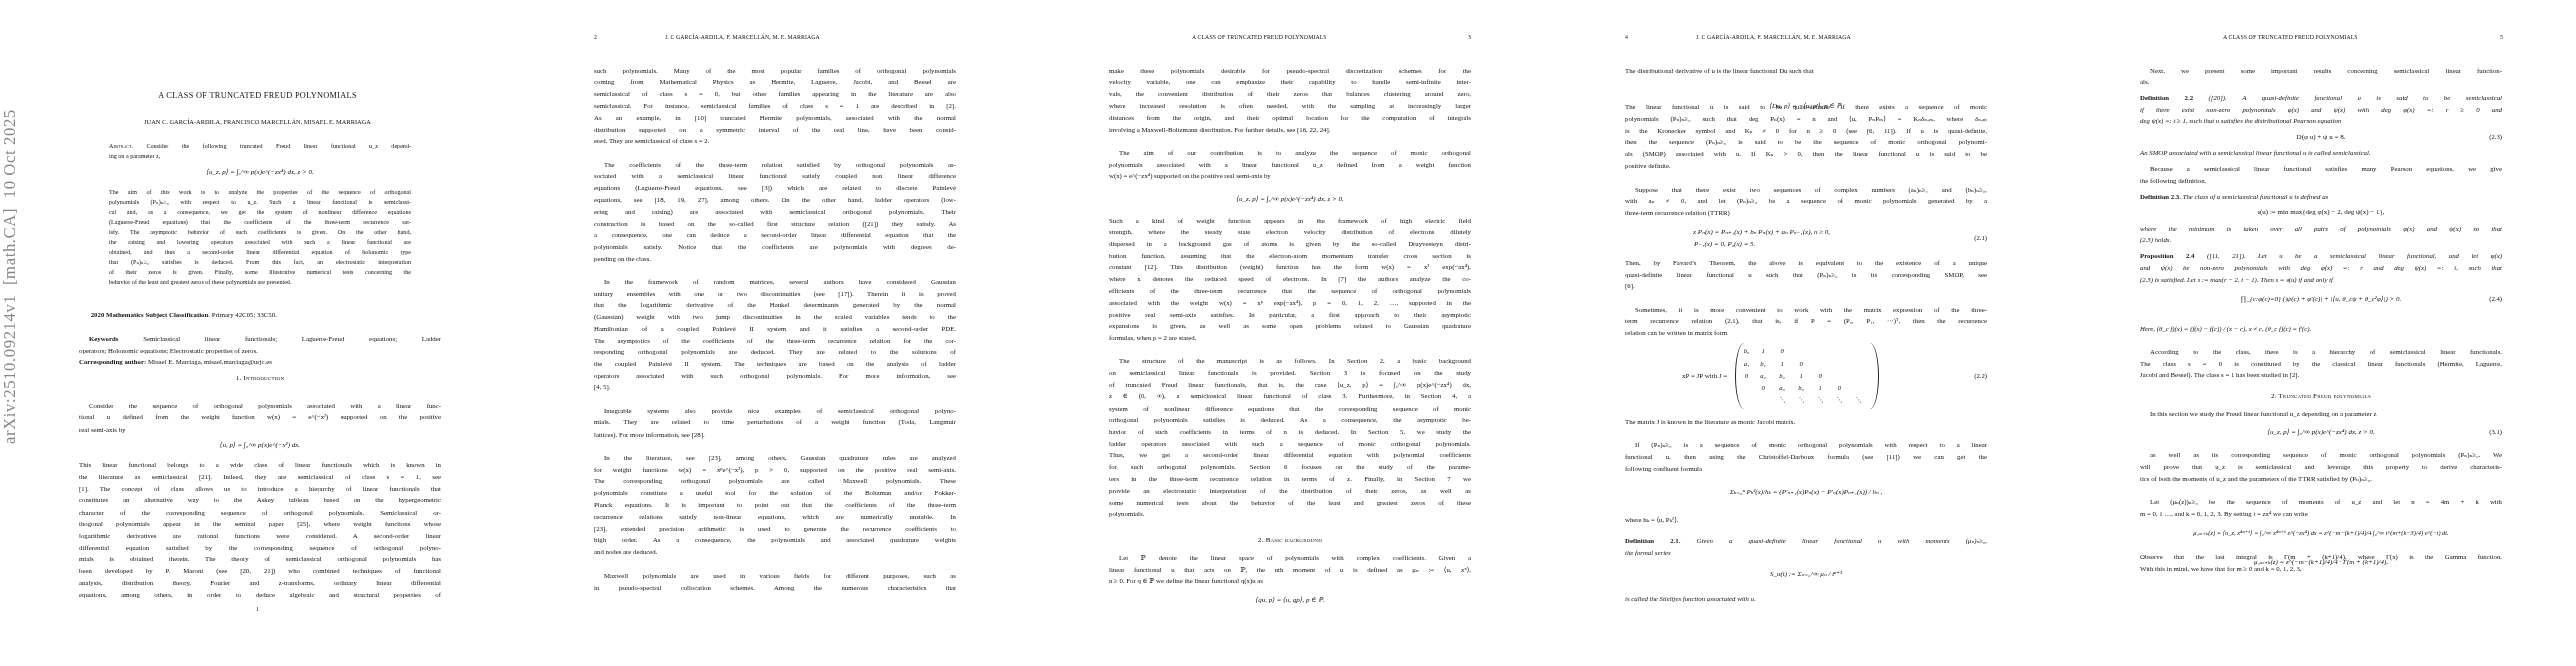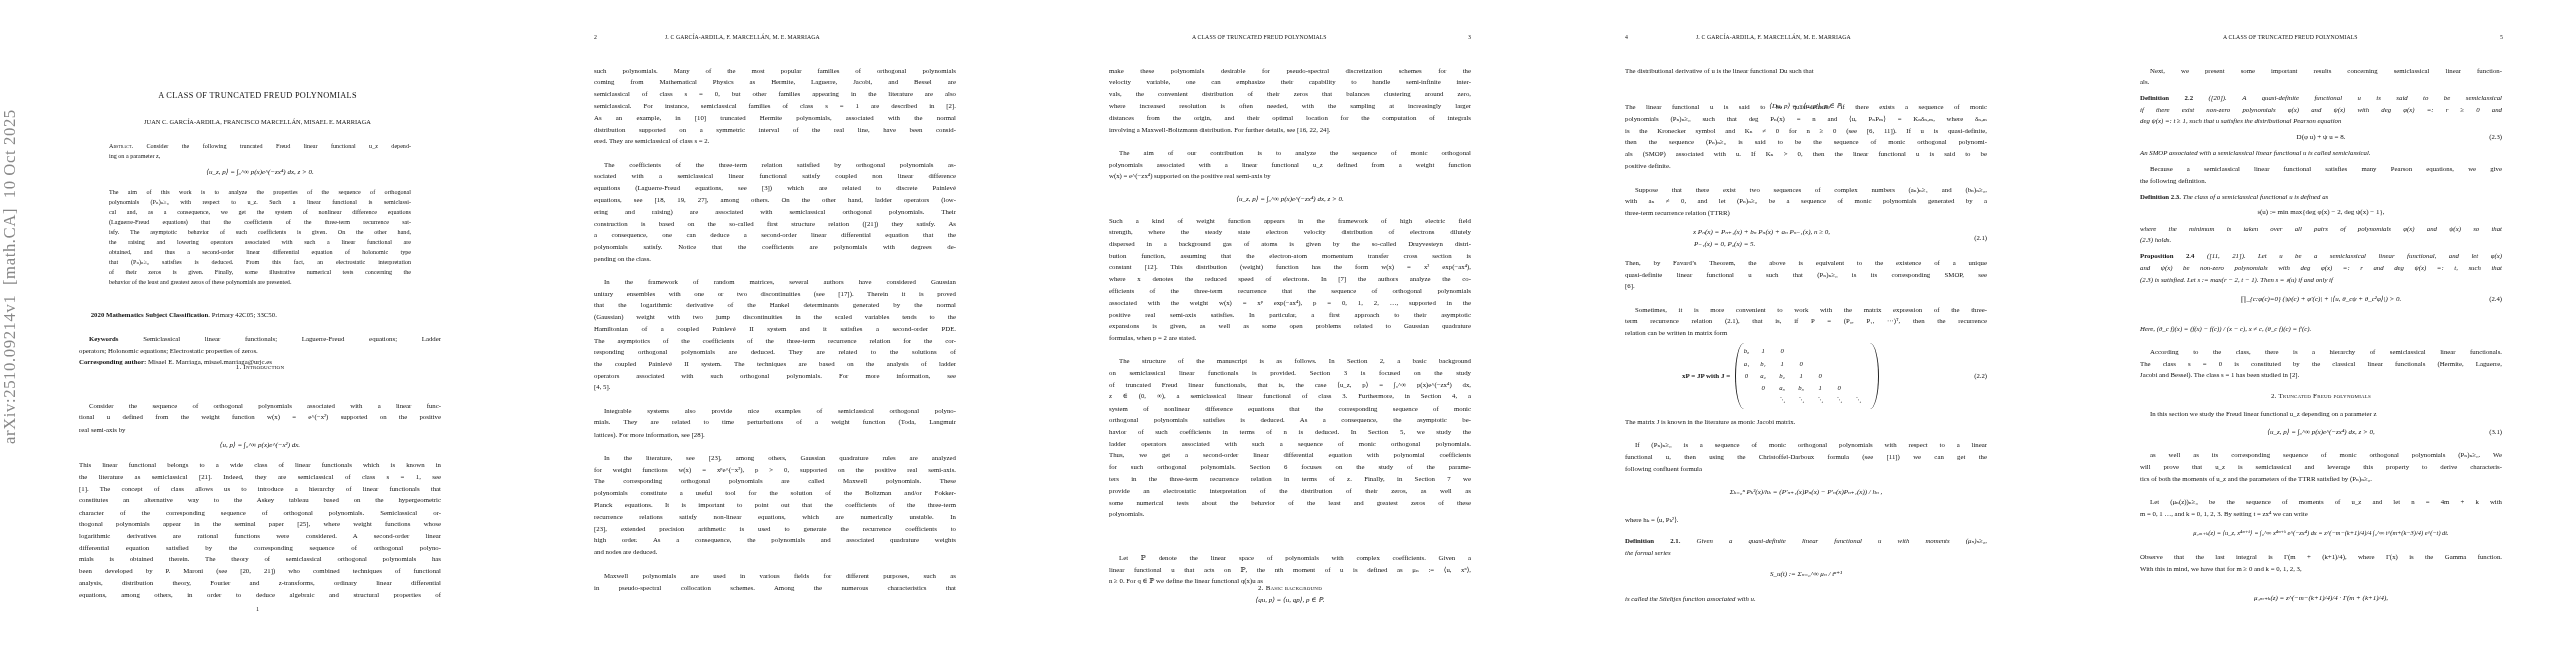--- a/index.html
+++ b/index.html
@@ -52,21 +52,21 @@
     <div class="ln" style="top:126px;">of their zeros is given. Finally, some illustrative numerical tests concerning the</div>
     <div class="ln last" style="top:136px;">behavior of the least and greatest zeros of these polynomials are presented.</div>
   </div>
 
   <div class="col" style="top:0;">
     <div class="ln last" style="top:311px;left:11.7px;"><span class="b">2020 Mathematics Subject Classification</span><span>. Primary 42C05; 33C50.</span></div>
     <div class="ln ind" style="top:335px;"><span class="b">Keywords</span><span> Semiclassical linear functionals; Laguerre-Freud equations; Ladder</span></div>
     <div class="ln last" style="top:347px;">operators; Holonomic equations; Electrostatic properties of zeros.</div>
     <div class="ln last" style="top:358px;"><span class="b">Corresponding author:</span><span> Misael E. Marriaga, misael.marriaga@urjc.es</span></div>
 
-    <div class="sec" style="top:363px;">1. Introduction</div>
+    <div class="sec" style="top:374px;">1. Introduction</div>
 
     <div class="ln ind" style="top:402px;">Consider the sequence of orthogonal polynomials associated with a linear func-</div>
     <div class="ln" style="top:413px;">tional u defined from the weight function w(x) = e^(−x²) supported on the positive</div>
     <div class="ln last" style="top:426px;">real semi-axis by</div>
     <div class="math" style="top:441px;">⟨u, p⟩ = ∫₀^∞ p(x)e^(−x²) dx.</div>
     <div class="ln" style="top:461px;">This linear functional belongs to a wide class of linear functionals which is known in</div>
     <div class="ln" style="top:473px;">the literature as semiclassical [21]. Indeed, they are semiclassical of class s = 1, see</div>
     <div class="ln" style="top:485px;">[1]. The concept of class allows us to introduce a hierarchy of linear functionals that</div>
     <div class="ln" style="top:496px;">constitutes an alternative way to the Askey tableau based on the hypergeometric</div>
     <div class="ln" style="top:509px;">character of the corresponding sequence of orthogonal polynomials. Semiclassical or-</div>
@@ -169,21 +169,21 @@
     <div class="ln" style="top:416px;">orthogonal polynomials satisfies is deduced. As a consequence, the asymptotic be-</div>
     <div class="ln" style="top:428px;">havior of such coefficients in terms of n is deduced. In Section 5, we study the</div>
     <div class="ln" style="top:440px;">ladder operators associated with such a sequence of monic orthogonal polynomials.</div>
     <div class="ln" style="top:451px;">Thus, we get a second-order linear differential equation with polynomial coefficients</div>
     <div class="ln" style="top:463px;">for such orthogonal polynomials. Section 6 focuses on the study of the parame-</div>
     <div class="ln" style="top:475px;">ters in the three-term recurrence relation in terms of z. Finally, in Section 7 we</div>
     <div class="ln" style="top:487px;">provide an electrostatic interpretation of the distribution of their zeros, as well as</div>
     <div class="ln" style="top:499px;">some numerical tests about the behavior of the least and greatest zeros of these</div>
     <div class="ln last" style="top:510px;">polynomials.</div>
 
-    <div class="sec" style="top:536px;margin-top:48px;">2. Basic background</div>
+    <div class="sec" style="top:536px;">2. Basic background</div>
 
     <div class="ln ind" style="top:554px;">Let ℙ denote the linear space of polynomials with complex coefficients. Given a</div>
     <div class="ln" style="top:566px;">linear functional u that acts on ℙ, the nth moment of u is defined as μₙ := ⟨u, xⁿ⟩,</div>
     <div class="ln last" style="top:577px;">n ≥ 0. For q ∈ ℙ we define the linear functional q(x)u as</div>
     <div class="math" style="top:595px;">⟨qu, p⟩ = ⟨u, qp⟩,    p ∈ ℙ.</div>
   </div>
 </div>
 
 <div class="page" style="left:1546px;">
   <div class="hdr" style="left:79px;top:34px;">4</div>
@@ -209,21 +209,21 @@
 
     <div class="ln" style="top:259px;">Then, by Favard’s Theorem, the above is equivalent to the existence of a unique</div>
     <div class="ln" style="top:271px;">quasi-definite linear functional u such that (Pₙ)ₙ≥₀ is its corresponding SMOP, see</div>
     <div class="ln last" style="top:282px;">[6].</div>
 
     <div class="ln ind" style="top:306px;">Sometimes, it is more convenient to work with the matrix expression of the three-</div>
     <div class="ln" style="top:317px;">term recurrence relation (2.1), that is, if P = (P₀, P₁, ⋯)ᵀ, then the recurrence</div>
     <div class="ln last" style="top:329px;">relation can be written in matrix form</div>
 
     <div style="position:absolute;top:343px;left:0;width:362px;height:67px;">
-      <div class="math" style="top:29px;left:57px;width:auto;font-style:normal;font-weight:bold;">xP = JP   with   J =</div>
+      <div class="math" style="top:29px;left:57px;width:auto;font-style:normal;font-weight:normal;">xP = JP   with   J =</div>
       <div class="matrix">
         <div class="mcell" style="left:4.4px;top:4.4px;">b₀</div>
         <div class="mcell" style="left:21px;top:4.4px;">1</div>
         <div class="mcell" style="left:40px;top:4.4px;">0</div>
         <div class="mcell" style="left:4.4px;top:16.7px;">a₁</div>
         <div class="mcell" style="left:21px;top:16.7px;">b₁</div>
         <div class="mcell" style="left:40px;top:16.7px;">1</div>
         <div class="mcell" style="left:59px;top:16.7px;">0</div>
         <div class="mcell" style="left:4.4px;top:29px;">0</div>
         <div class="mcell" style="left:21px;top:29px;">a₂</div>
@@ -301,16 +301,16 @@
     <div class="ln ind" style="top:451px;">as well as its corresponding sequence of monic orthogonal polynomials (Pₙ)ₙ≥₀. We</div>
     <div class="ln" style="top:463px;">will prove that u_z is semiclassical and leverage this property to derive characteris-</div>
     <div class="ln last" style="top:475px;">tics of both the moments of u_z and the parameters of the TTRR satisfied by (Pₙ)ₙ≥₀.</div>
 
     <div class="ln ind" style="top:498px;">Let (μₙ(z))ₙ≥₀ be the sequence of moments of u_z and let n = 4m + k with</div>
     <div class="ln last" style="top:510px;">m = 0, 1 …, and k = 0, 1, 2, 3. By setting t = zx⁴ we can write</div>
     <div class="math" style="top:529px;font-size:6.4px;">μ₄ₘ₊ₖ(z) = ⟨u_z, x⁴ᵐ⁺ᵏ⟩ = ∫₀^∞ x⁴ᵐ⁺ᵏ e^(−zx⁴) dx = z^(−m−(k+1)/4)/4 ∫₀^∞ t^(m+(k−3)/4) e^(−t) dt.</div>
 
     <div class="ln" style="top:553px;">Observe that the last integral is Γ(m + (k+1)/4), where Γ(x) is the Gamma function.</div>
     <div class="ln last" style="top:565px;">With this in mind, we have that for m ≥ 0 and k = 0, 1, 2, 3,</div>
-    <div class="math" style="top:594px;">μ₄ₘ₊ₖ(z) = z^(−m−(k+1)/4)/4 · Γ(m + (k+1)/4),</div>
+    <div class="math" style="top:558px;">μ₄ₘ₊ₖ(z) = z^(−m−(k+1)/4)/4 · Γ(m + (k+1)/4),</div>
   </div>
 </div>
 
 
 </body></html>

